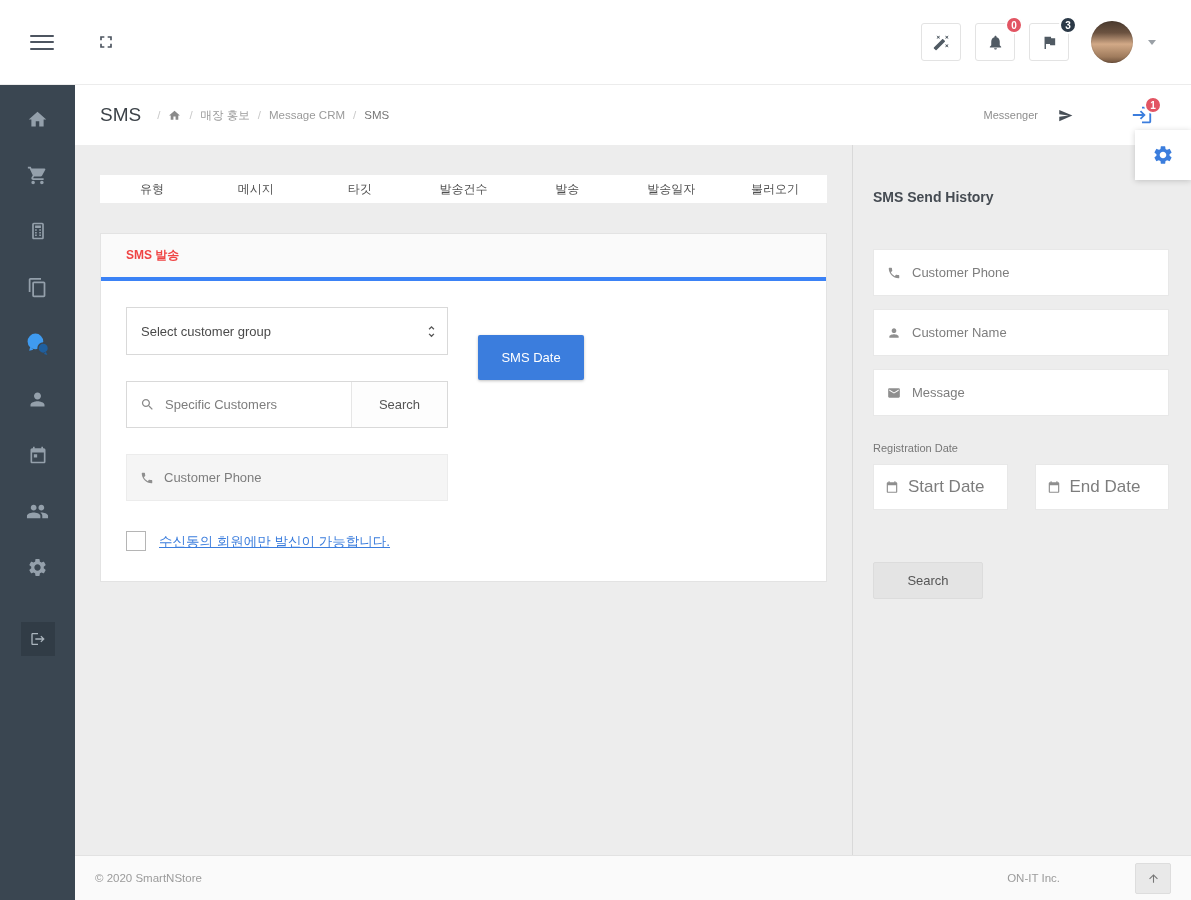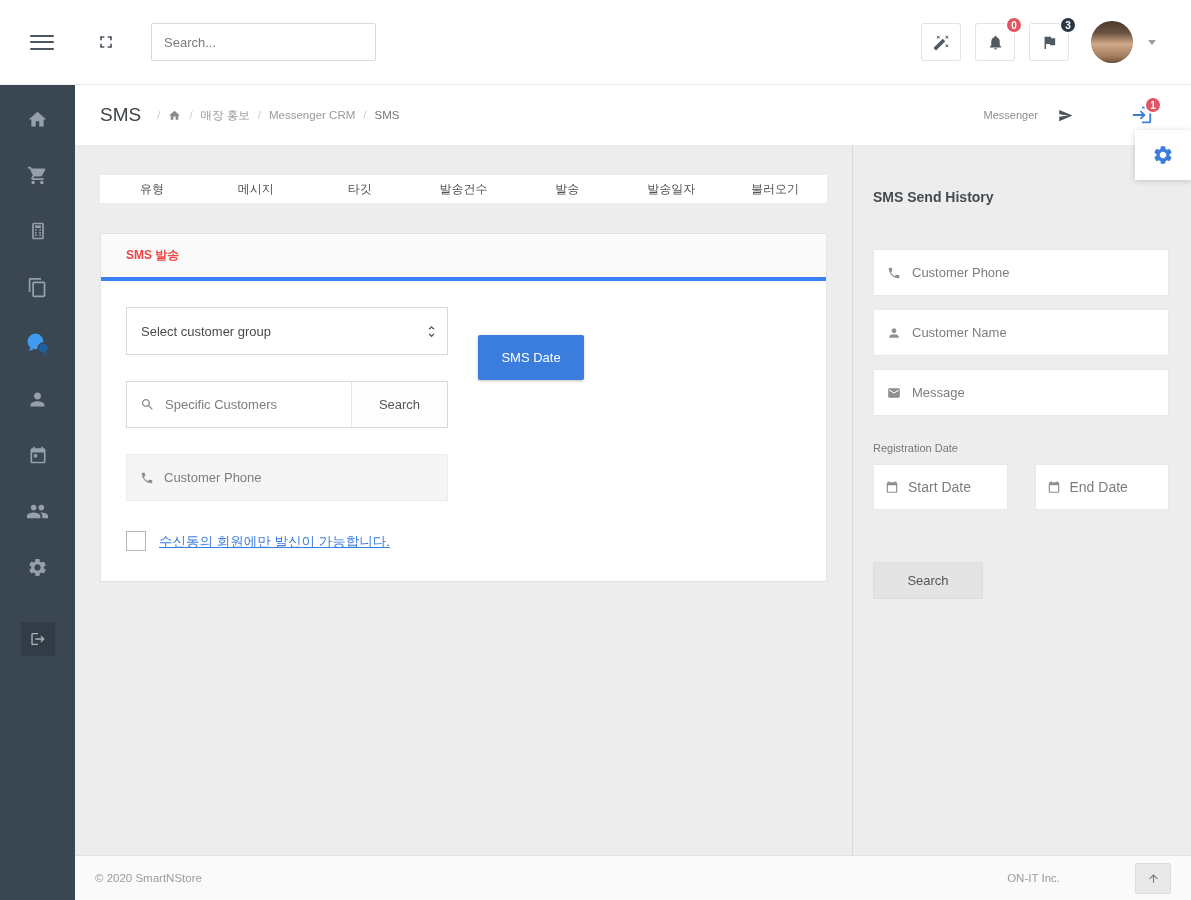--- a/index.html
+++ b/index.html
@@ -171,21 +171,21 @@
     display:flex; align-items:center; padding:0 13px; gap:11px;
     margin-bottom:13px; color:#8f8f8f;
   }
   .h-field input { border:none; outline:none; flex:1; min-width:0; font-size:13px; color:#666; background:transparent; }
   .reg-label { margin:26px 0 10px; font-size:11px; color:#777; }
   .date-row { display:flex; gap:27px; }
   .date-field {
     flex:1; height:46px; background:#fff; border:1px solid #e8e8e8;
     display:flex; align-items:center; padding:0 11px; gap:9px; color:#8f8f8f;
   }
-  .date-field input { width:100%; border:none; outline:none; min-width:0; font-size:14px; color:#666; background:transparent; }
+  .date-field input { width:100%; border:none; outline:none; min-width:0; font-size:17px; color:#666; background:transparent; }
   .h-search-btn {
     margin-top:52px; width:110px; height:37px; background:#e4e4e4;
     border:1px solid #dcdcdc; font-size:13px; color:#555; cursor:pointer; border-radius:2px;
   }
 
   
   .footer {
     height:45px; background:#fafafa; border-top:1px solid #e2e2e2;
     display:flex; align-items:center; padding:0 20px; flex-shrink:0;
     font-size:11.5px; color:#9b9b9b;
@@ -205,21 +205,20 @@
   <div class="hamburger">
     <div class="bar"></div>
       <div class="bar"></div>
       <div class="bar"></div>
   </div>
   <span class="nav-fullscreen">
     <svg width="20" height="20" viewBox="0 0 24 24" fill="currentColor">
         <path d="M7 14H5v5h5v-2H7v-3zm-2-4h2V7h3V5H5v5zm12 7h-3v2h5v-5h-2v3zM14 5v2h3v3h2V5h-5z"></path>
       </svg>
   </span>
-  <input class="search-input" type="text" placeholder="Search..." style="">
 
   <div class="nav-right">
     <button class="nav-icon-btn">
       <span>
         <svg width="17" height="17" viewBox="0 0 24 24" fill="currentColor">
             <path d="M7.5 5.6L10 7 8.6 4.5 10 2 7.5 3.4 5 2l1.4 2.5L5 7zm12 9.8L17 14l1.4 2.5L17 19l2.5-1.4L22 19l-1.4-2.5L22 14zM22 2l-2.5 1.4L17 2l1.4 2.5L17 7l2.5-1.4L22 7l-1.4-2.5zm-7.63 5.29c-.39-.39-1.02-.39-1.41 0L1.29 18.96c-.39.39-.39 1.02 0 1.41l2.34 2.34c.39.39 1.02.39 1.41 0L16.7 11.05c.39-.39.39-1.02 0-1.41l-2.33-2.35z"></path>
           </svg>
       </span>
     </button>
     <button class="nav-icon-btn">
@@ -326,21 +325,21 @@
     <div class="crumbs">
       <span class="crumb-sep">/</span>
       <span class="crumb-home">
           <svg width="13" height="13" viewBox="0 0 24 24" fill="currentColor">
             <path d="M10 20v-6h4v6h5v-8h3L12 3 2 12h3v8z"></path>
           </svg>
         </span>
       <span class="crumb-sep">/</span>
       <span class="crumb">매장 홍보</span>
       <span class="crumb-sep">/</span>
-      <span class="crumb">Messenger CRM</span>
+      <span class="crumb">Message CRM</span>
       <span class="crumb-sep">/</span>
       <span class="crumb last">SMS</span>
     </div>
     <div class="bc-right">
       <span class="messenger-label">Messenger</span>
       <span class="send-ic">
           <svg width="15" height="15" viewBox="0 0 24 24" fill="currentColor">
             <path d="M2.01 21L23 12 2.01 3 2 10l15 2-15 2z"></path>
           </svg>
         </span>

